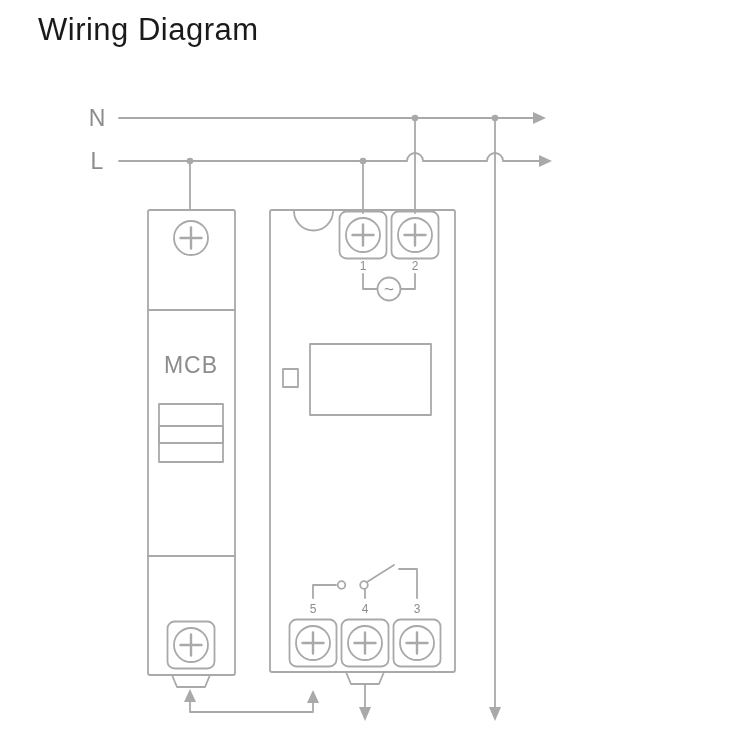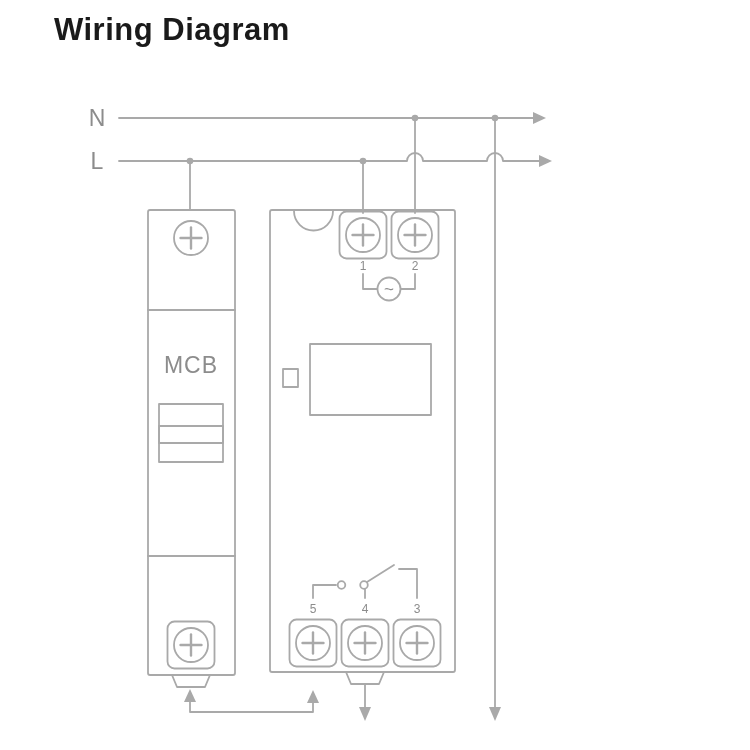--- a/index.html
+++ b/index.html
@@ -5,23 +5,22 @@
   * { margin:0; padding:0; box-sizing:border-box; }
   html, body {
     width:750px; height:750px;
     background:var(--background, #ffffff);
     font-family:"Liberation Sans", sans-serif;
     overflow:hidden;
   }
   .canvas { position:relative; width:750px; height:750px; }
   .page-title {
     position:absolute; left:38px; top:12px;
-    font-size:31px; font-weight:700; letter-spacing:0.5px;
+    font-size:31px; font-weight:400; letter-spacing:0.5px;
     color:var(--title, #1a1a1a);
-    margin-left:16px;
   }
   svg.diagram { position:absolute; left:0; top:0; }
   .stroke { fill:none; stroke:var(--wire, #a9a9a9); stroke-width:1.8; stroke-linecap:round; stroke-linejoin:round; }
   .fill   { fill:var(--wire, #a9a9a9); stroke:none; }
   text { fill:var(--label, #8c8c8c); stroke:none; font-family:"Liberation Sans", sans-serif; }
   .lbl-big { font-size:23px; }
   .lbl-mcb { font-size:23px; letter-spacing:1px; }
   .lbl-num { font-size:12px; }
   .lbl-ac  { font-size:17px; }
 </style>

